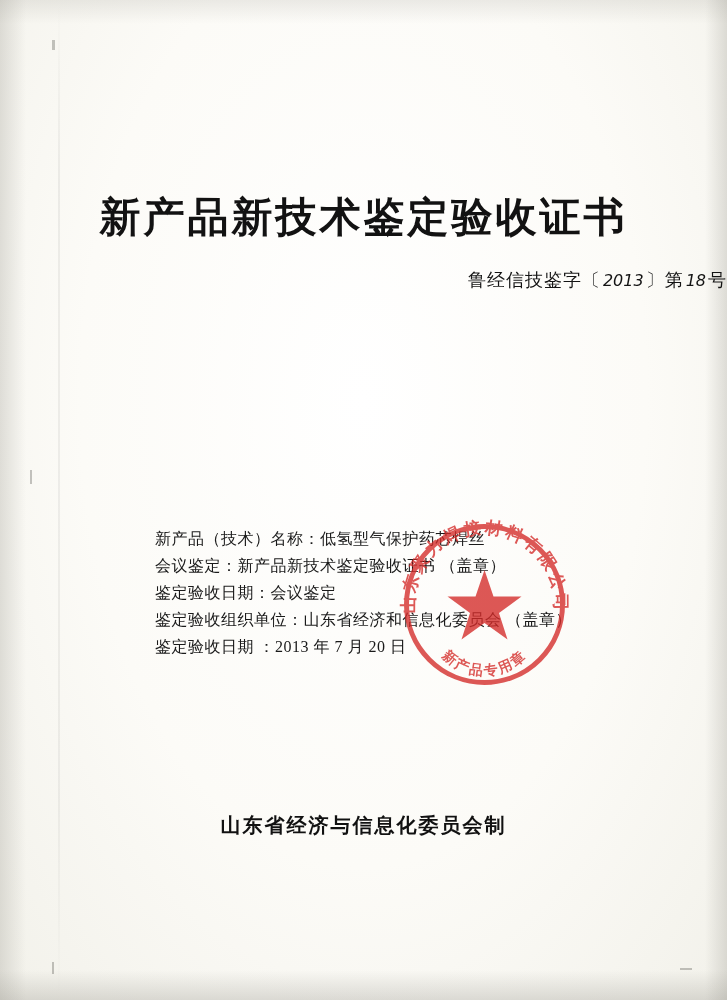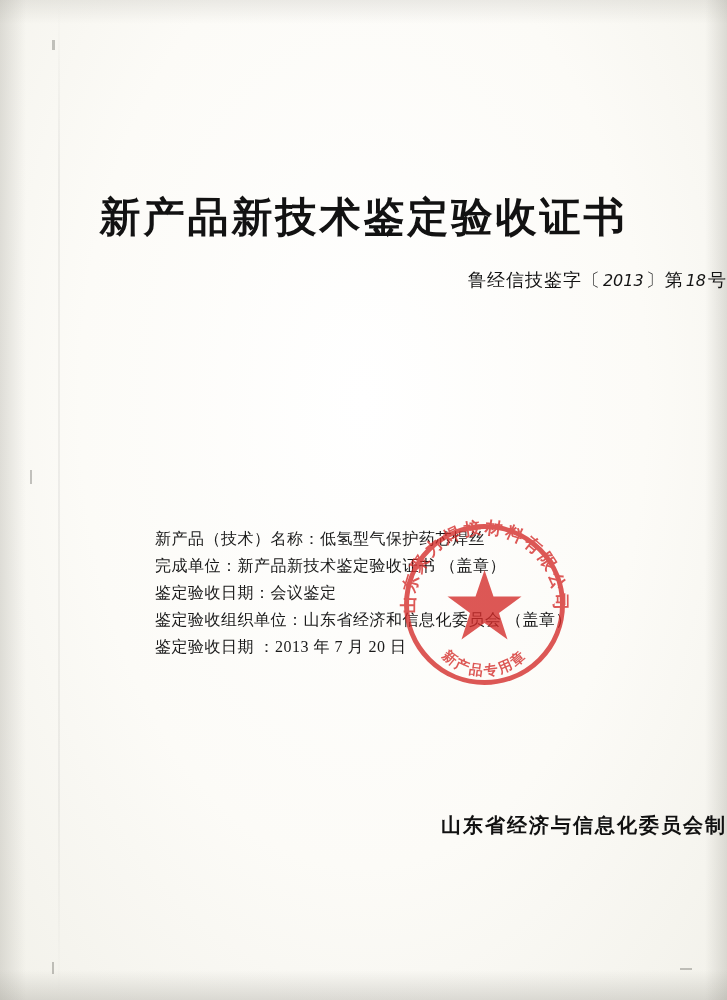--- a/index.html
+++ b/index.html
@@ -86,21 +86,21 @@
   }
   .field-row {
     white-space: nowrap;
   }
 
   .footer {
     position: absolute;
     top: 812px;
     left: 0;
     width: 727px;
-    text-align: right;
+    text-align: center;
     font-size: 20px;
     letter-spacing: 2px;
     font-weight: 700;
     color: #111;
   }
 
   
   .seal {
     position: absolute;
     left: 392px;
@@ -129,21 +129,21 @@
 
   <div class="cert-number">
     <span>鲁经信技鉴字〔</span><span class="hand">2013</span><span>〕第</span><span class="hand">18</span><span>号</span>
   </div>
 
   <div class="fields">
     <div class="field-row">
       <span>新产品（技术）名称：</span><span>低氢型气保护药芯焊丝</span>
     </div>
     <div class="field-row">
-      <span>完成单位：</span><span>新产品新技术鉴定验收证书  （盖章）</span>
+      <span>会议鉴定：</span><span>新产品新技术鉴定验收证书  （盖章）</span>
     </div>
     <div class="field-row">
       <span>鉴定验收日期：</span><span>会议鉴定</span>
     </div>
     <div class="field-row">
       <span>鉴定验收组织单位：</span><span>山东省经济和信息化委员会 （盖章）</span>
     </div>
     <div class="field-row">
       <span>鉴定验收日期 ：</span><span>2013 年 7 月 20 日</span>
     </div>

